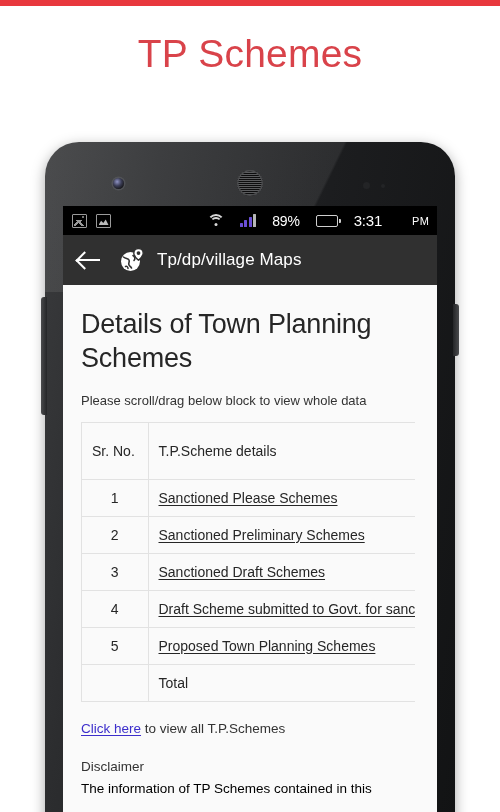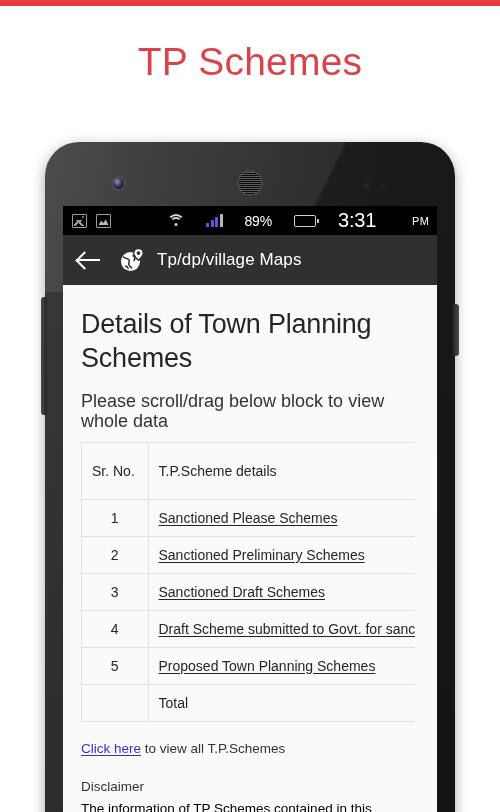--- a/index.html
+++ b/index.html
@@ -20,21 +20,21 @@
     position: absolute;
     top: 0; left: 0;
     width: 500px;
     height: 6px;
     background: #e8383d;
   }
 
   
   .page-title {
     position: absolute;
-    top: 38px;
+    top: 30px;
     left: 0;
     width: 500px;
     text-align: center;
     font-size: 39px;
     font-weight: 300;
     color: #d9434a;
     letter-spacing: 0.2px;
     line-height: 48px;
     white-space: nowrap;
   }
@@ -134,21 +134,21 @@
   .statusbar {
     position: relative;
     height: 29px;
     background: #000000;
     display: flex;
     align-items: center;
     padding: 0 8px 0 9px;
     box-sizing: border-box;
   }
   .sb-left { display: flex; align-items: center; gap: 9px; }
-  .sb-right { margin-left: auto; display: flex; align-items: center; gap: 22px; }
+  .sb-right { margin-left: auto; display: flex; align-items: center; gap: 16px; }
   .notif-icon {
     width: 15px; height: 14px;
     border: 1.5px solid #9a9a9a;
     border-radius: 1px;
     position: relative;
     box-sizing: border-box;
   }
   .notif-icon.photo::after {
     content: "";
     position: absolute;
@@ -214,21 +214,21 @@
     content: "";
     position: absolute;
     right: -4px; top: 3px;
     width: 2px; height: 4px;
     background: #cfcfcf;
     border-radius: 0 1px 1px 0;
   }
   .battery-fill { height: 100%; width: 86%; background: #cfcfcf; border-radius: 0.5px; }
   .sb-time {
     color: #ffffff;
-    font-size: 20px;
+    font-size: 15px;
     letter-spacing: -0.2px;
   }
   .sb-ampm {
     color: #ffffff;
     font-size: 11px;
     margin-left: 14px;
     letter-spacing: 0.2px;
   }
 
   
@@ -289,21 +289,21 @@
   .content-pad { padding: 0 18px; }
   .doc-heading {
     font-size: 27px;
     line-height: 34px;
     color: #262626;
     font-weight: 300;
     margin: 0 0 16px 0;
     letter-spacing: -0.2px;
   }
   .doc-note {
-    font-size: 18px;
+    font-size: 13px;
     line-height: 20px;
     color: #333333;
     margin: 0 0 11px 0;
   }
 
   
   .table-wrap {
     overflow: hidden;
     border-top: 1px solid #e2e2e2;
     border-left: 1px solid #e2e2e2;

